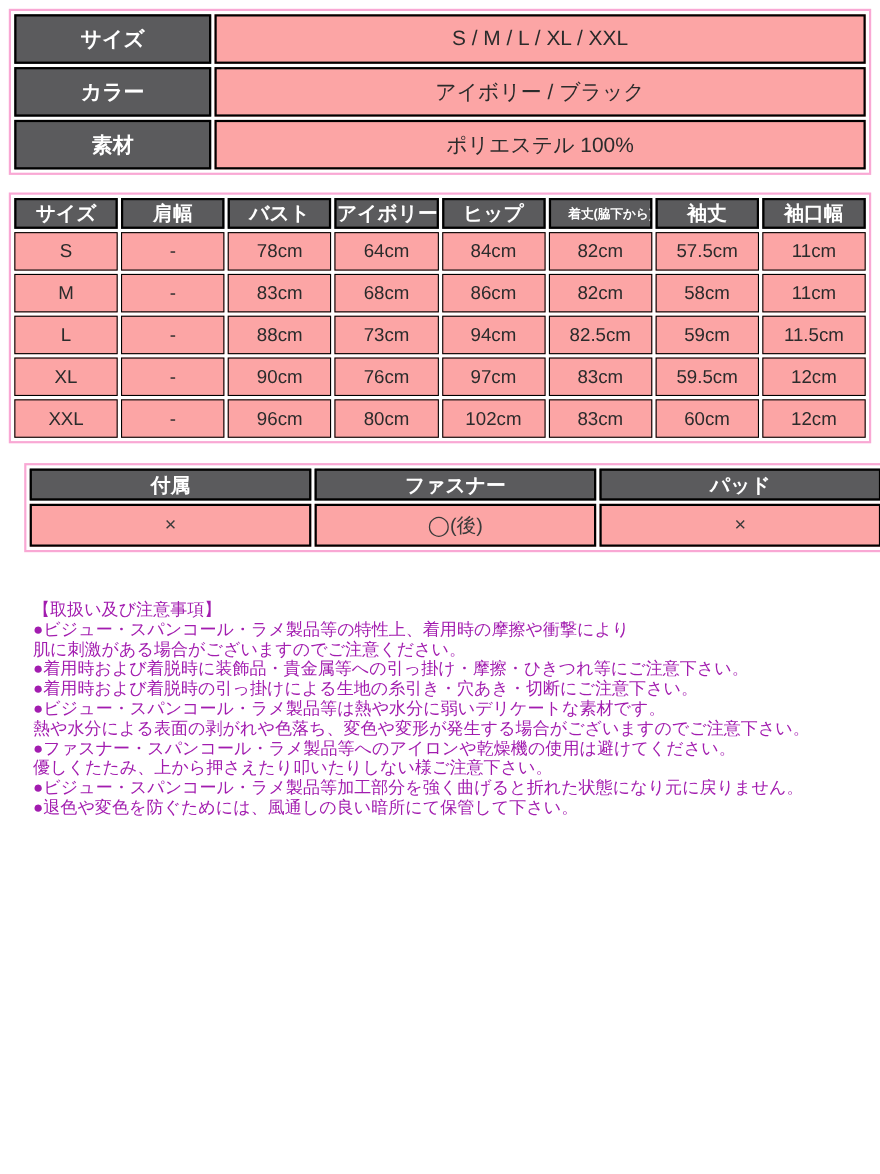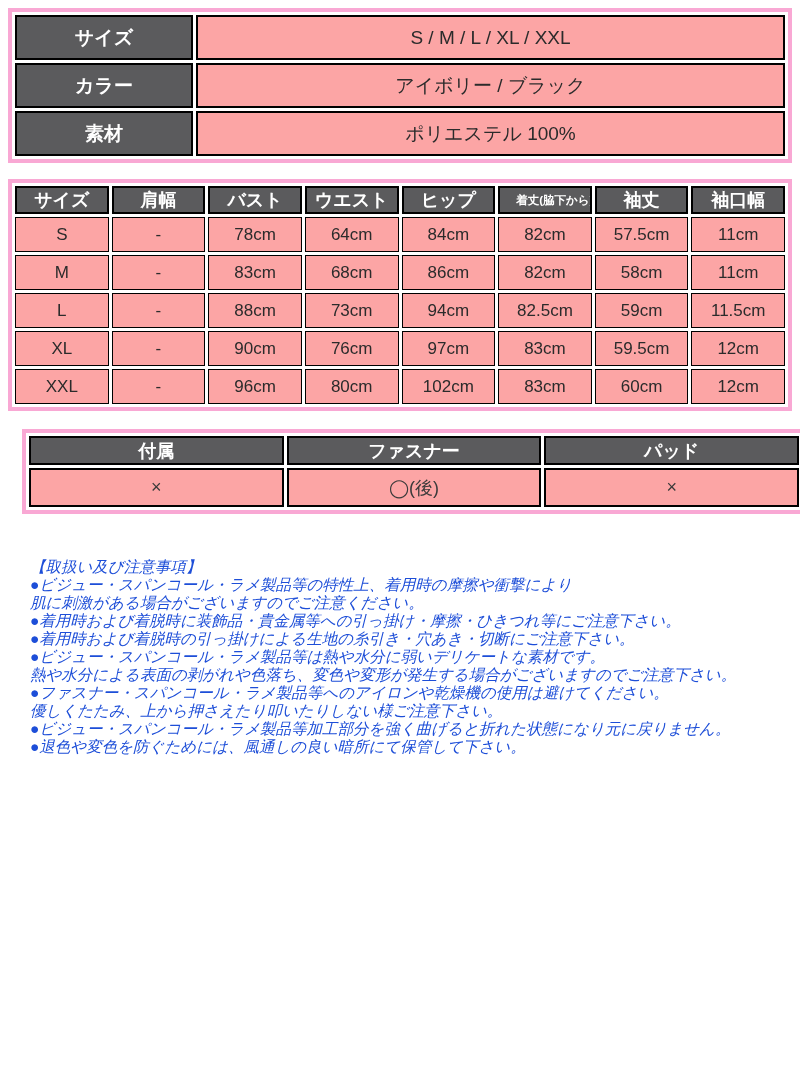--- a/index.html
+++ b/index.html
@@ -8,21 +8,21 @@
     font-family:"Liberation Sans",sans-serif;
     color:#1a1a1a;
     -webkit-font-smoothing:antialiased;
   }
   .page{padding:8px;box-sizing:border-box;width:800px;}
 
   table.tbl{
     width:100%;
     border-collapse:separate;
     border-spacing:3px;
-    border:4px solid #f9a8d4;
+    border:2px solid #f9a8d4;
     background:#fff;
     table-layout:fixed;
   }
   table.tbl td, table.tbl th{
     border:2px solid #000;
     text-align:center;
     vertical-align:middle;
     padding:0;
     overflow:hidden;
     white-space:nowrap;
@@ -49,23 +49,22 @@
   table.attr th{height:25px;font-size:18px;}
   table.attr td{height:35px;font-size:18px;color:#3a3a3a;}
   table.attr{margin:14px;}
 
   
   .notes{
     margin-top:44px;
     padding:0 24px 0 22px;
     font-size:15.5px;
     line-height:18px;
-    color:#1d4ed8;
+    color:#a21caf;
     letter-spacing:0px;
-    font-style:italic;
   }
   .notes .line{white-space:nowrap;}
 </style>
 </head>
 <body>
 
 <div class="page">
 
   <table class="tbl info">
     <colgroup>
@@ -87,21 +86,21 @@
     </tr>
   </tbody>
     </table>
 
   <table class="tbl size">
     <tbody>
         <tr>
       <th class="hdr">サイズ</th>
       <th class="hdr">肩幅</th>
       <th class="hdr">バスト</th>
-      <th class="hdr">ウエスト</th>
+      <th class="hdr">アイボリー</th>
       <th class="hdr">ヒップ</th>
       <th class="hdr small">着丈(脇下から)</th>
       <th class="hdr">袖丈</th>
       <th class="hdr">袖口幅</th>
     </tr>
     <tr>
       <td class="val">S</td>
       <td class="val">-</td>
       <td class="val">78cm</td>
       <td class="val">64cm</td>

